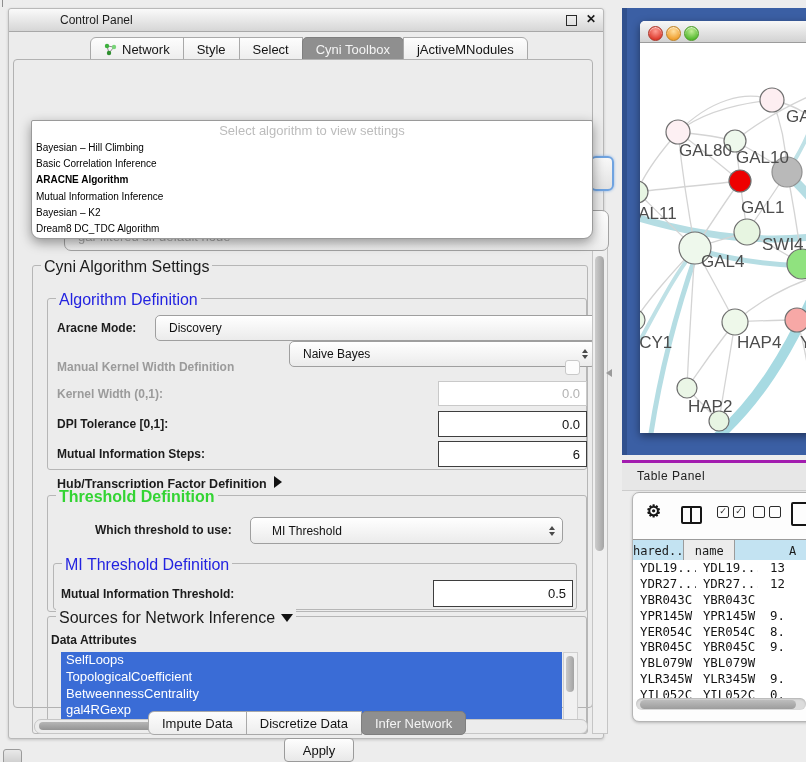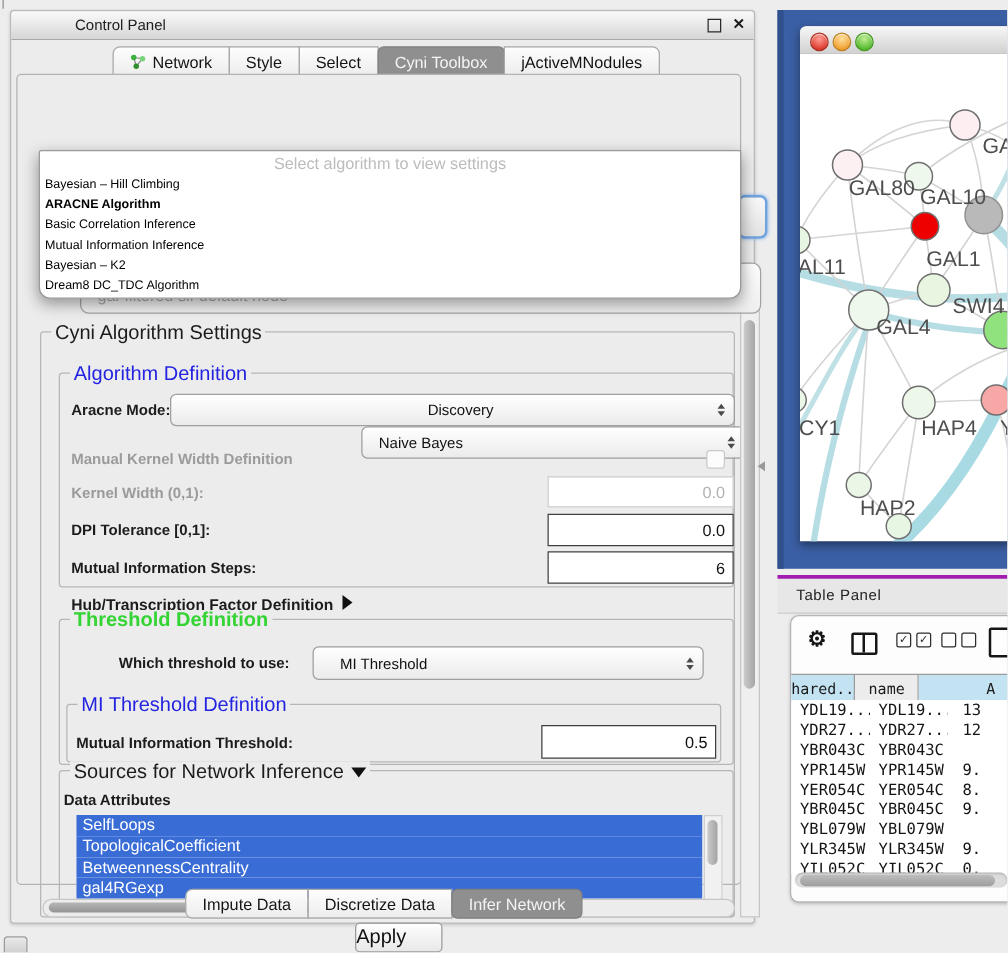--- a/index.html
+++ b/index.html
@@ -77,21 +77,21 @@
   .attr-item{height:16.75px;background:#3a6cd6;color:#fff;font-size:13px;line-height:16.5px;padding-left:5px;white-space:nowrap;}
   #attr-vscroll{position:absolute;left:549px;top:592px;width:13px;height:67px;background:#f1f1f1;border:1px solid #cfcfcf;}
   #attr-vthumb{position:absolute;left:1.5px;top:3px;width:8px;height:36px;background:linear-gradient(90deg,#c9c9c9,#a3a3a3);border-radius:4px;}
   #big-hscroll{position:absolute;left:20px;top:659px;width:552px;height:13px;background:#ececec;border:1px solid #c6c6c6;border-radius:7px;}
   #big-hthumb{position:absolute;left:4px;top:1.5px;width:424px;height:8.5px;background:linear-gradient(#b6b6b6,#949494);border-radius:5px;}
 
   #settings-vscroll{position:absolute;left:578px;top:186px;width:14px;height:486px;background:#efefef;border:1px solid #c5c5c5;}
   #settings-vthumb{position:absolute;left:1.5px;top:9px;width:9px;height:295px;background:linear-gradient(90deg,#cccccc,#a5a5a5);border-radius:5px;}
 
   #apply-btn{position:absolute;left:270px;top:678px;width:68px;height:22px;background:linear-gradient(#fefefe,#e8e8e8);
-      border:1px solid #9b9b9b;border-radius:4px;font-size:16px;color:#111;display:flex;align-items:center;justify-content:flex-start;}
+      border:1px solid #9b9b9b;border-radius:4px;font-size:13px;color:#111;display:flex;align-items:center;justify-content:center;}
 
   
   #blue-panel{position:absolute;left:622px;top:8px;width:184px;height:447px;background:#3b5fa4;}
   #blue-panel-edge{position:absolute;left:0;top:0;width:5px;height:100%;background:#30508e;}
   #net-window{position:absolute;left:640px;top:21px;width:172px;height:412px;background:#fff;
       border-radius:5px 0 0 0;box-shadow:0 3px 8px rgba(0,0,0,.45);}
   #net-titlebar{position:absolute;left:0;top:0;width:100%;height:21px;background:linear-gradient(#f7f7f7,#d2d2d2);
       border-bottom:1px solid #9c9c9c;border-radius:5px 0 0 0;}
   .tl{position:absolute;top:5px;width:13px;height:13px;border-radius:50%;box-shadow:inset 0 1px 1px rgba(255,255,255,.7);}
   #tl-close{left:8px;background:radial-gradient(circle at 50% 32%,#ff9e94,#dd3a2d 75%);border:1px solid #aa3326;}
@@ -179,37 +179,37 @@
 
       <div id="bg-combo">
         <span>gal-filtered sif default node</span>
       </div>
       <div id="bg-stepper"></div>
 
       <div id="popup">
         <div id="popup-placeholder">Select algorithm to view settings</div>
         <div id="popup-list">
             <div class="popup-item">Bayesian – Hill Climbing</div>
+            <div class="popup-item">Basic Correlation Inference</div>
             <div class="popup-item bold">ARACNE Algorithm</div>
-            <div class="popup-item">Basic Correlation Inference</div>
             <div class="popup-item">Mutual Information Inference</div>
             <div class="popup-item">Bayesian – K2</div>
             <div class="popup-item">Dream8 DC_TDC Algorithm</div>
           </div>
       </div>
 
       <div class="group" style="left:18px;top:205px;width:554px;height:467px;">
         <span class="legend" style="left:8px;color:#1c1c1c;">Cyni Algorithm Settings</span>
       </div>
 
       <div class="group" style="left:33px;top:238px;width:538px;height:170px;">
         <span class="legend blue" style="left:8px;">Algorithm Definition</span>
       </div>
       <span class="lbl" style="left:43px;top:261px;">Aracne Mode:</span>
-      <div class="combo" style="left:122px;top:255px;width:437px;height:24px;justify-content:center;">
+      <div class="combo" style="left:141px;top:255px;width:437px;height:24px;">
         <span>Discovery</span>
         <span class="stepper">
             <i class="up"></i>
             <i class="dn"></i>
           </span>
       </div>
       <div class="combo" style="left:275px;top:281px;width:292px;height:24px;">
         <span>Naive Bayes</span>
         <span class="stepper">
             <i class="up"></i>

